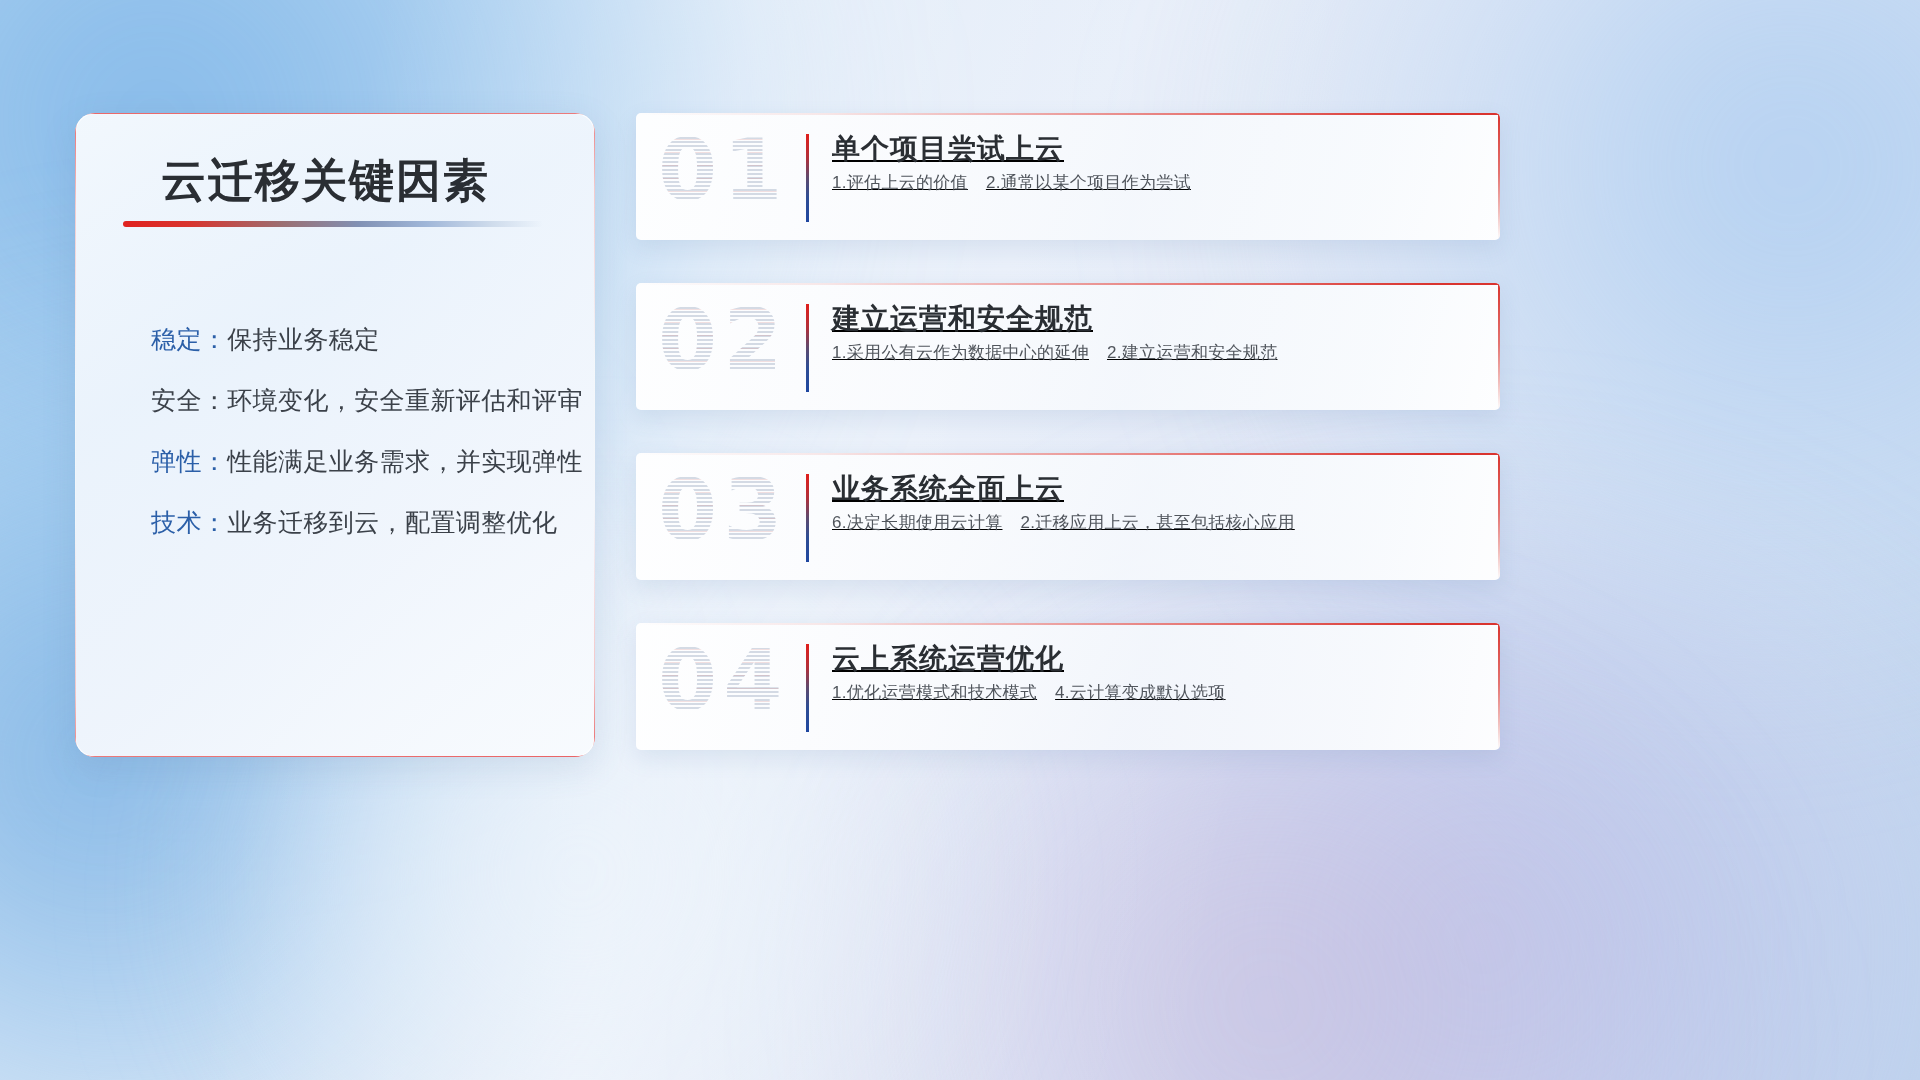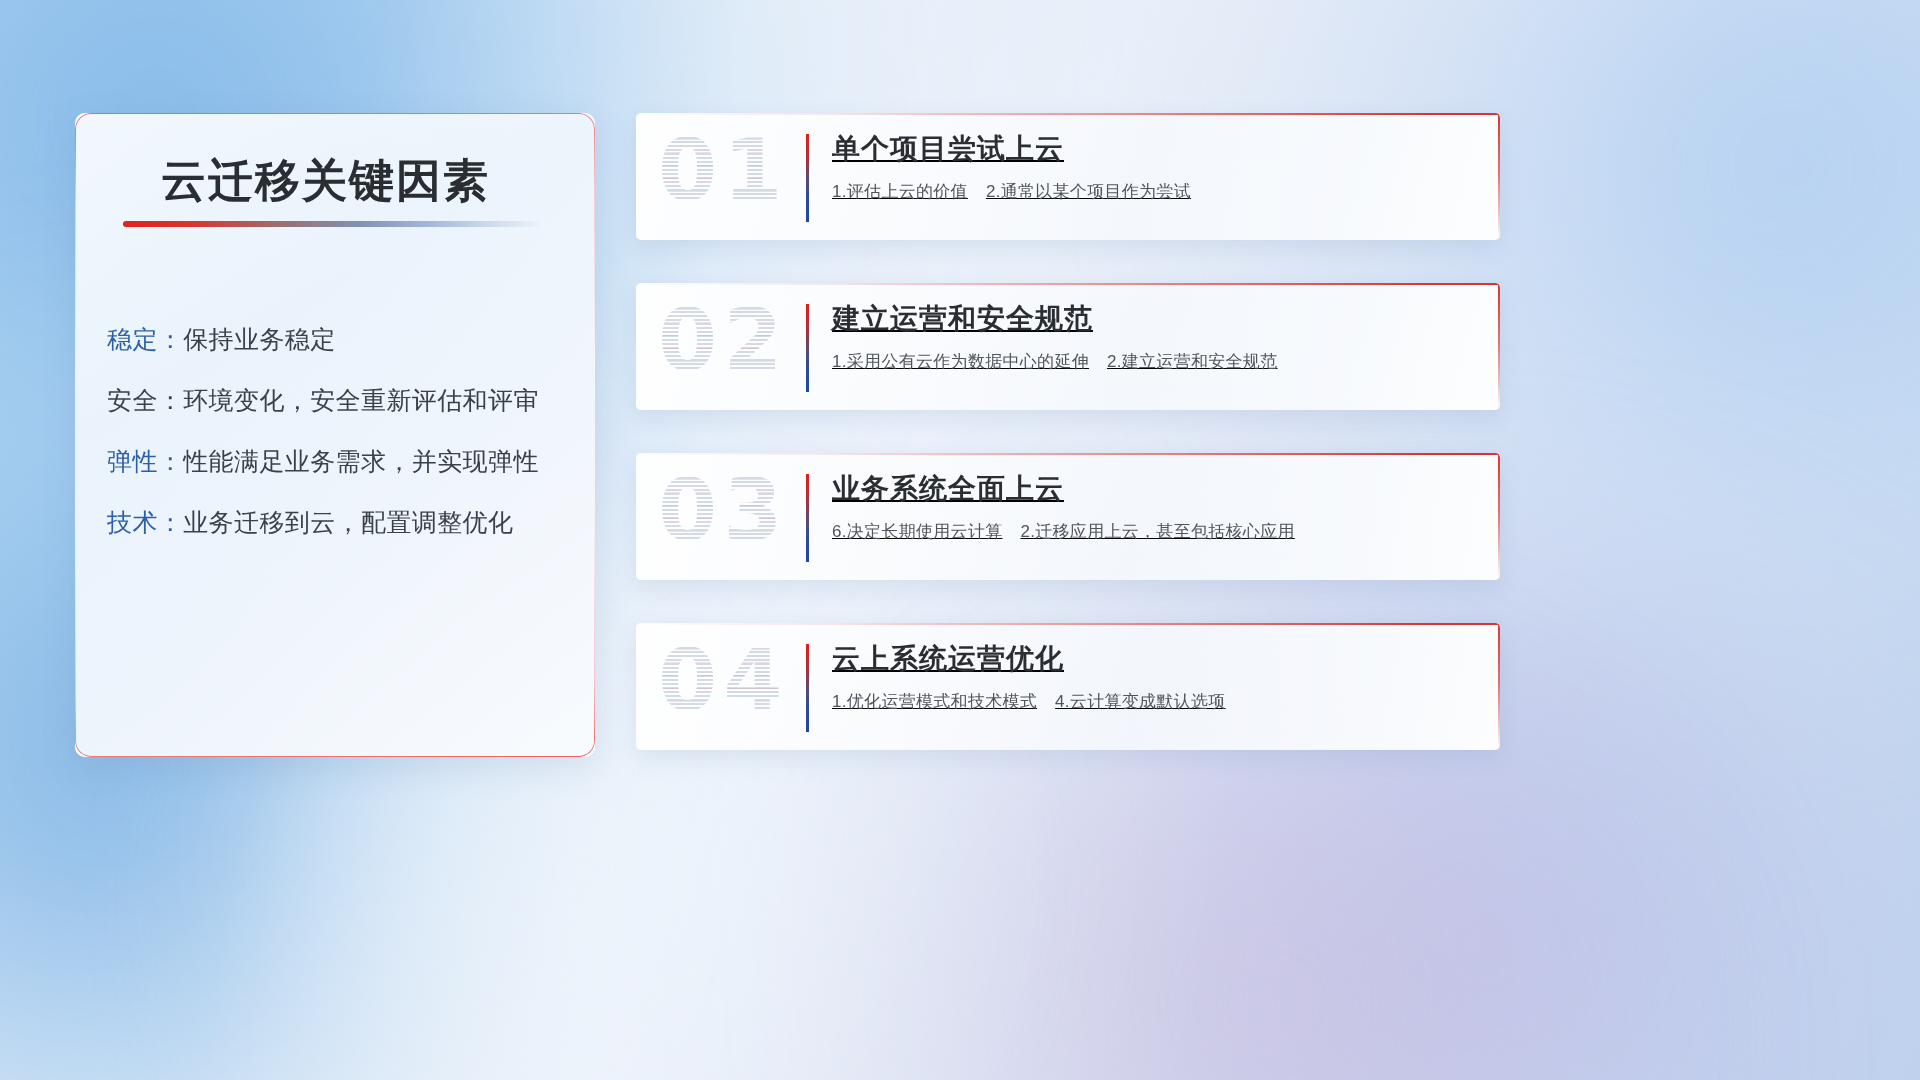--- a/index.html
+++ b/index.html
@@ -31,21 +31,21 @@
   .blob-f { left:230px; top:560px; width:760px; height:680px;
             background:radial-gradient(circle at 46% 46%,rgba(230,240,250,.85) 0%,rgba(230,240,250,.28) 50%,rgba(230,240,250,0) 75%); }
   .sheen {
     position:absolute; left:0; right:0; top:0; height:100%;
     background:linear-gradient(100deg,rgba(255,255,255,0) 18%,rgba(255,255,255,.30) 36%,rgba(255,255,255,.10) 52%,rgba(255,255,255,0) 66%);
   }
 
   
   #left-panel {
     position:absolute; left:75px; top:113px; width:520px; height:644px;
-    border-radius:10px;
+    border-radius:20px;
     background:linear-gradient(150deg,rgba(246,250,254,.96) 0%,rgba(240,246,253,.93) 34%,rgba(243,247,253,.95) 66%,rgba(248,251,254,.97) 100%);
     box-shadow:0 10px 34px rgba(90,125,170,.16), inset 0 0 0 1px rgba(255,255,255,.75);
     overflow:hidden;
   }
   #left-panel::before {
     content:""; position:absolute; inset:0; border-radius:16px; pointer-events:none;
     border:1.4px solid transparent;
     background:
       linear-gradient(#0000,#0000) padding-box,
       linear-gradient(178deg,rgba(228,60,62,.78) 0%,rgba(228,90,92,.30) 14%,rgba(190,200,220,.12) 40%,rgba(190,200,220,.12) 62%,rgba(228,90,92,.34) 88%,rgba(228,60,62,.80) 100%) border-box;
@@ -59,20 +59,21 @@
   }
   .title-rule {
     position:absolute; left:48px; top:108px; width:420px; height:6px;
     background:linear-gradient(90deg,#e0221f 0%,#d8352f 16%,#9b6f72 38%,#8191b4 56%,#9fb6d8 72%,#cfdcec 88%,rgba(225,235,246,0) 100%);
     border-radius:3px;
   }
   .panel-body { position:absolute; left:32px; top:196px; right:24px; }
   .panel-line {
     font-size:25px; color:#3b4149; line-height:61px; white-space:nowrap;
     letter-spacing:.4px;
+    margin-left:44px;
   }
   .panel-line .lbl-blue { color:#2b5fa8; }
   .panel-line .lbl-gray { color:#3b4149; }
 
   
   #cards { position:absolute; left:636px; top:113px; width:864px; }
   .card {
     position:relative; width:864px; height:127px; margin-bottom:43px;
     border-radius:5px;
     background:linear-gradient(104deg,rgba(255,255,255,.97) 0%,rgba(251,252,254,.93) 30%,rgba(246,249,253,.88) 58%,rgba(250,252,254,.93) 84%,rgba(255,255,255,.96) 100%);
@@ -108,21 +109,21 @@
   .card-divider {
     position:absolute; left:170px; top:21px; width:2.6px; height:88px;
     background:linear-gradient(180deg,#e01f1c 0%,#b42e38 26%,#5d4a6e 50%,#2e4d94 72%,#1f47a0 100%);
   }
   .card-text { position:absolute; left:196px; top:16px; right:24px;text-decoration:underline; }
   .card-title {
     font-size:28px; font-weight:bold; color:#2a2e33; letter-spacing:1px;
     line-height:40px; white-space:nowrap;
   }
   .card-sub {
-    margin-top:11px; font-size:17px; color:#50555c; letter-spacing:.3px;
+    margin-top:2px; font-size:17px; color:#50555c; letter-spacing:.3px;
     line-height:24px; white-space:nowrap;
   }
   .card-sub .gap { display:inline-block; width:18px; }
 </style>
 </head>
 <body>
 
 <div id="bg">
   <div class="bg-base"></div>
   <div class="blob blob-a"></div>

